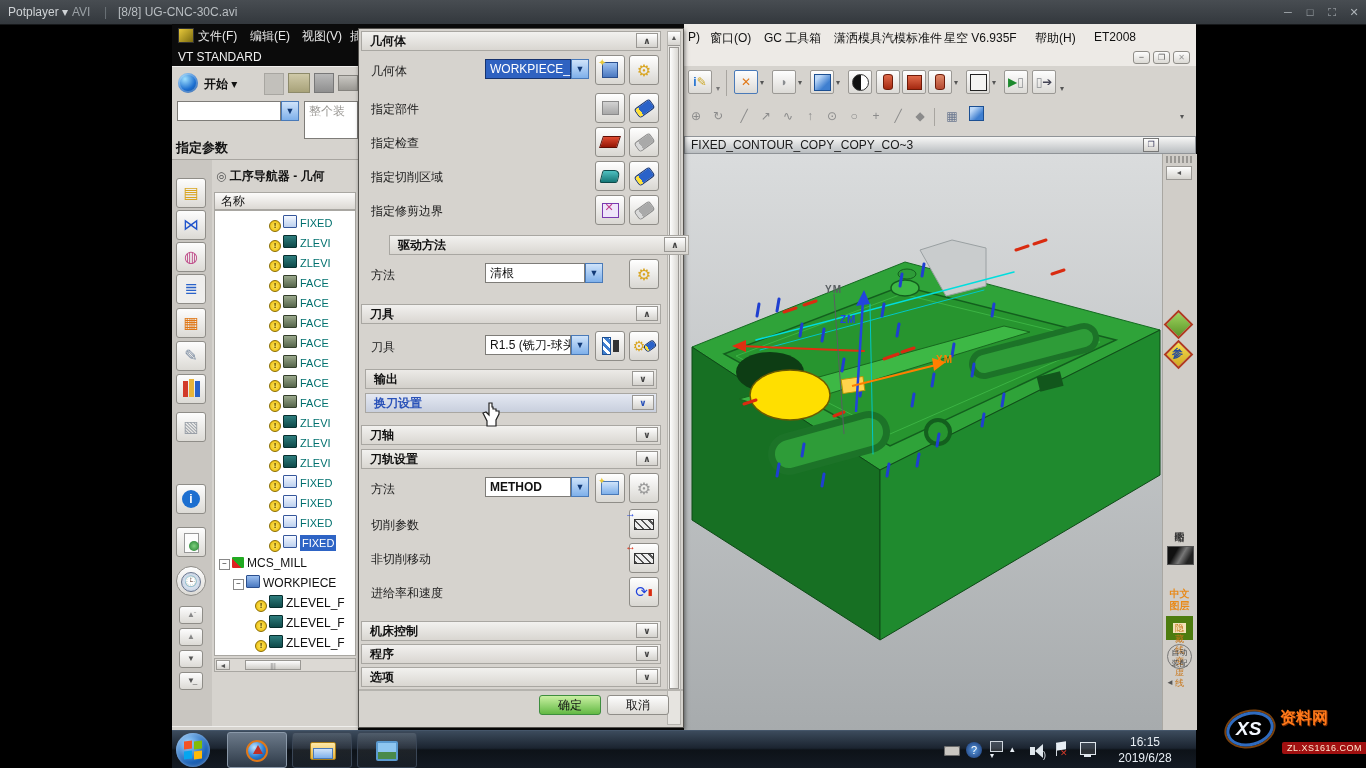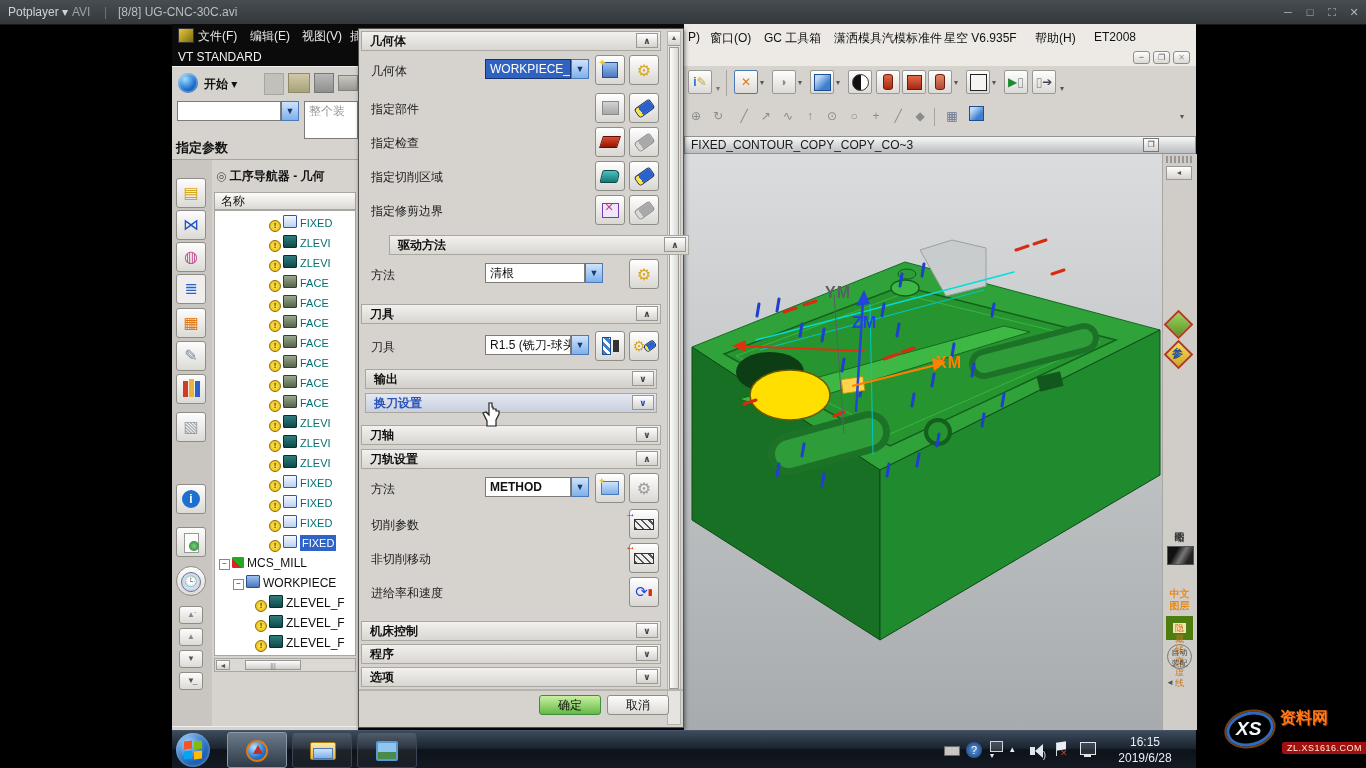--- a/index.html
+++ b/index.html
@@ -28,21 +28,21 @@
   .warnic{display:inline-block;width:10px;height:10px;border-radius:50%;background:radial-gradient(#ffe95e,#e8b400);border:1px solid #8a6d00;color:#4d3a00;font-size:8px;line-height:10px;text-align:center;font-weight:bold;vertical-align:-1px;margin-right:2px;}
   .opic{display:inline-block;width:12px;height:11px;margin-right:3px;vertical-align:-1px;border-radius:1px;}
   .op-fx{background:linear-gradient(#f4f8ff,#bcd0ee);border:1px solid #35569a;}
   .op-zl{background:linear-gradient(#2e7d7d,#0f4a4a);border:1px solid #072e2e;}
   .op-fc{background:linear-gradient(#9aa88c,#56654c);border:1px solid #333f2c;}
   .rsbtn{left:176px;width:30px;height:30px;}
   .rsbtn span{font-size:16px;line-height:28px;display:block;text-align:center;}
   .vpt1{width:24px;height:24px;background:linear-gradient(#fefefe,#dcdad6);border:1px solid #9b9995;border-radius:2px;box-sizing:border-box;display:flex;align-items:center;justify-content:center;font-size:12px;}
   .vpt2{width:20px;height:20px;color:#8b8b8b;font-size:12px;text-align:center;line-height:20px;}
   .tray{color:#e8eef4;font-size:12px;}
-  .axlbl{font-size:16px;font-weight:bold;letter-spacing:1px;}
+  .axlbl{font-size:10px;font-weight:bold;letter-spacing:1px;}
   .sep{background:#a8a5a0;}
 </style>
 </head>
 <body>
 
 <div id="screen">
 
   <div class="a ppbar">
     <span class="a" style="left:8px;"><span>Potplayer</span> <span>▾</span></span>
     <span class="a" style="left:72px;color:#9aa0a5;">AVI</span>
@@ -321,21 +321,21 @@
         <g>
           <rect x="158" y="224" width="22" height="14" fill="#ffd34d" stroke="#b89400" transform="rotate(-8 169 231)"></rect>
           <line x1="160" y1="280" x2="150" y2="140" stroke="#5a5f62" stroke-width="1"></line>
           <line x1="172" y1="258" x2="179" y2="146" stroke="#2244dd" stroke-width="2.5"></line>
           <polygon points="180,136 172,152 186,150" fill="#2244dd"></polygon>
           <line x1="168" y1="232" x2="252" y2="211" stroke="#ff7f00" stroke-width="2"></line>
           <polygon points="262,208 248,204 250,217" fill="#ff7f00"></polygon>
         </g>
       </svg>
       <span class="a axlbl" style="left:141px;top:130px;color:#5a5f62;">YM</span>
-      <span class="a axlbl" style="left:168px;top:160px;color:#2244dd;">ZM</span>
+      <span class="a axlbl" style="left:156px;top:160px;color:#2244dd;">ZM</span>
       <span class="a axlbl" style="left:252px;top:200px;color:#ff7f00;">XM</span>
     </div>
 
     <div class="a" style="left:990px;top:130px;width:34px;height:576px;background:#d0cdc8;border-left:1px solid #a9a7a2;">
       <div class="a" style="left:3px;top:2px;width:26px;height:7px;background:repeating-linear-gradient(90deg,#9a9894 0 2px,#d0cdc8 2px 4px);"></div>
       <div class="a" style="left:3px;top:12px;width:26px;height:14px;background:linear-gradient(#fff,#d5d3ce);border:1px solid #9a9894;box-sizing:border-box;text-align:center;font-size:7px;line-height:12px;color:#555;">◄</div>
       <div class="a" style="left:5px;top:160px;width:17px;height:17px;background:linear-gradient(135deg,#9ed45e,#5a9428);border:2px solid #b03a20;transform:rotate(45deg);"></div>
       <div class="a" style="left:5px;top:190px;width:17px;height:17px;background:linear-gradient(135deg,#f6df52,#d0a820);border:2px solid #b03a20;transform:rotate(45deg);"></div>
       <span class="a" style="left:9px;top:192px;color:#234a9c;font-size:11px;font-weight:bold;">参</span>
 

